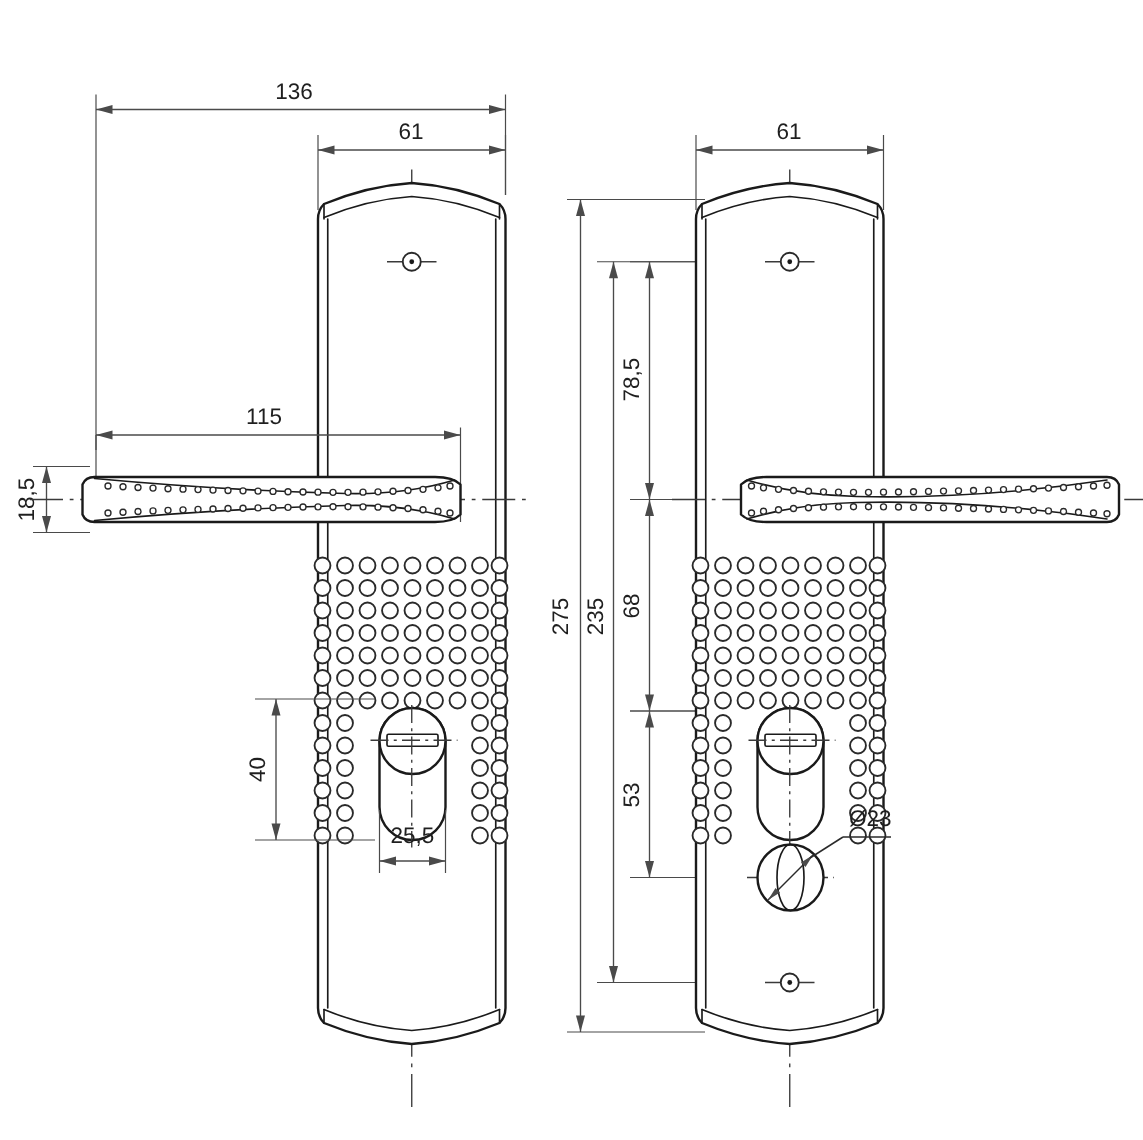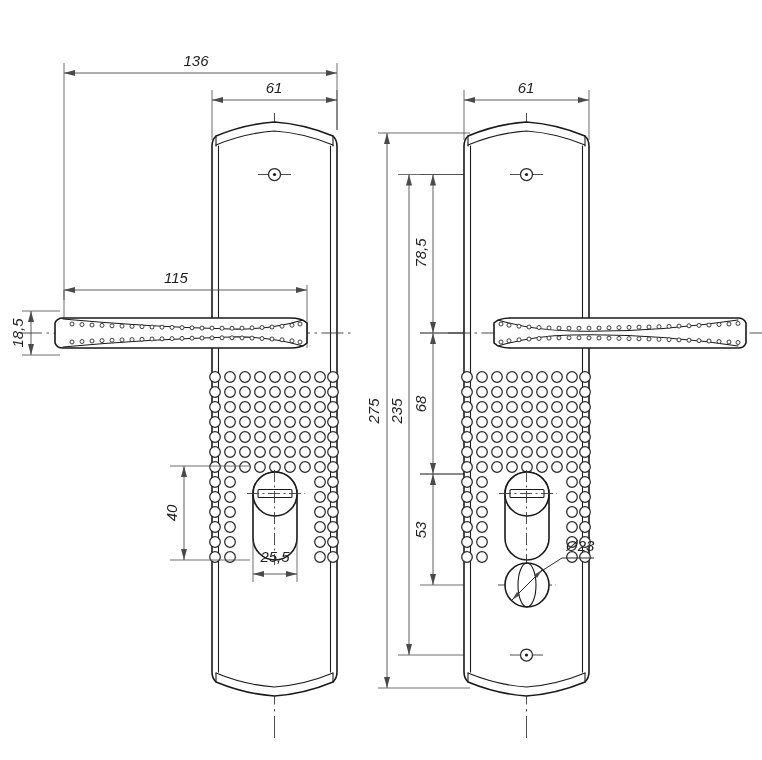--- a/index.html
+++ b/index.html
@@ -12,21 +12,20 @@
     width: 762px;
     height: 760px;
     font-family: "Liberation Sans", sans-serif;
     overflow: hidden;
   }
   #drawing-root {
     position: relative;
     width: 762px;
     height: 760px;
     background: #ffffff;
-    font-style: italic;
   }
   svg#tech-drawing {
     display: block;
     width: 762px;
     height: 760px;
   }
   .obj { fill: none; stroke: #1a1a1a; stroke-width: 1.6; stroke-linejoin: round; stroke-linecap: round; }
   .obj-thin { fill: none; stroke: #1a1a1a; stroke-width: 1.1; stroke-linejoin: round; stroke-linecap: round; }
   .obj-fill { fill: #ffffff; stroke: #1a1a1a; stroke-width: 1.6; stroke-linejoin: round; }
   .obj-fill-thin { fill: #ffffff; stroke: #1a1a1a; stroke-width: 1.1; stroke-linejoin: round; }

